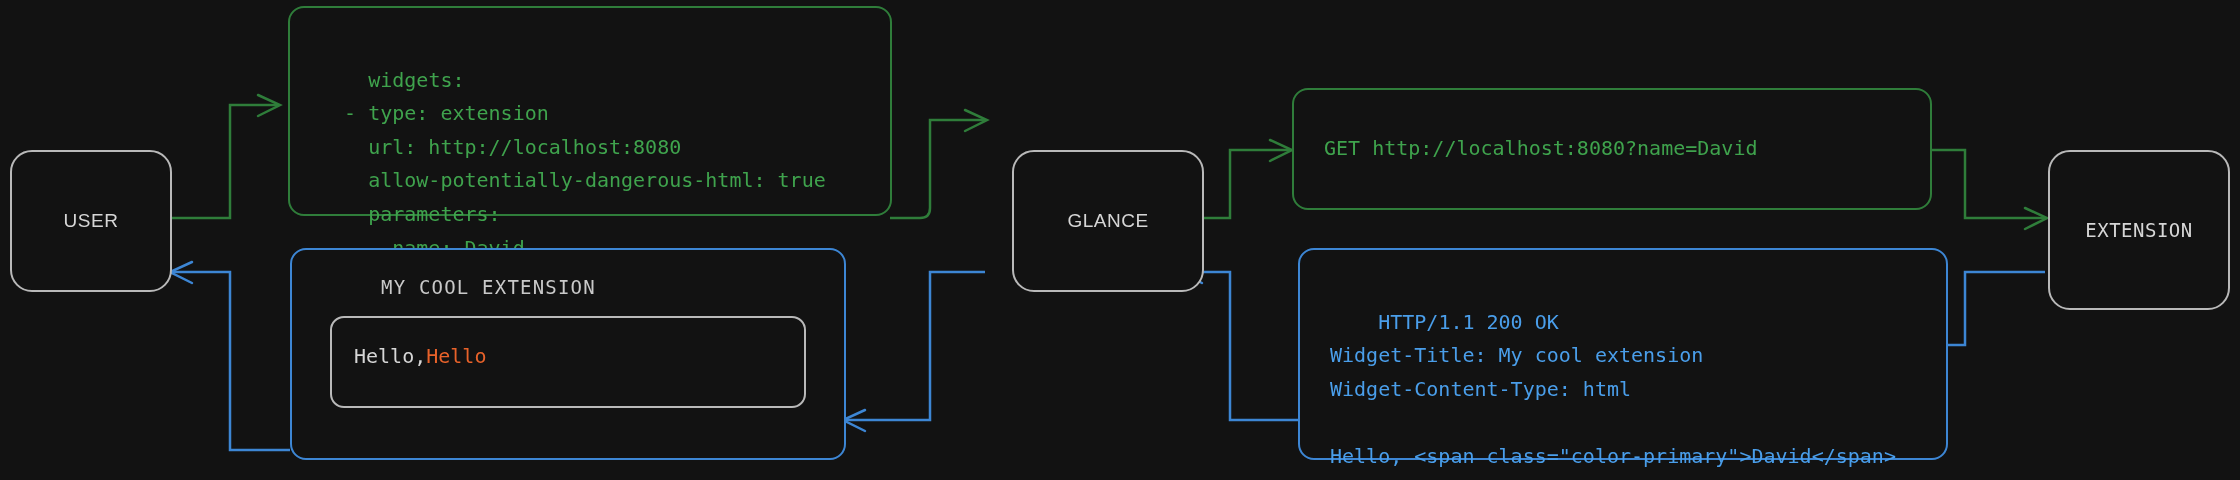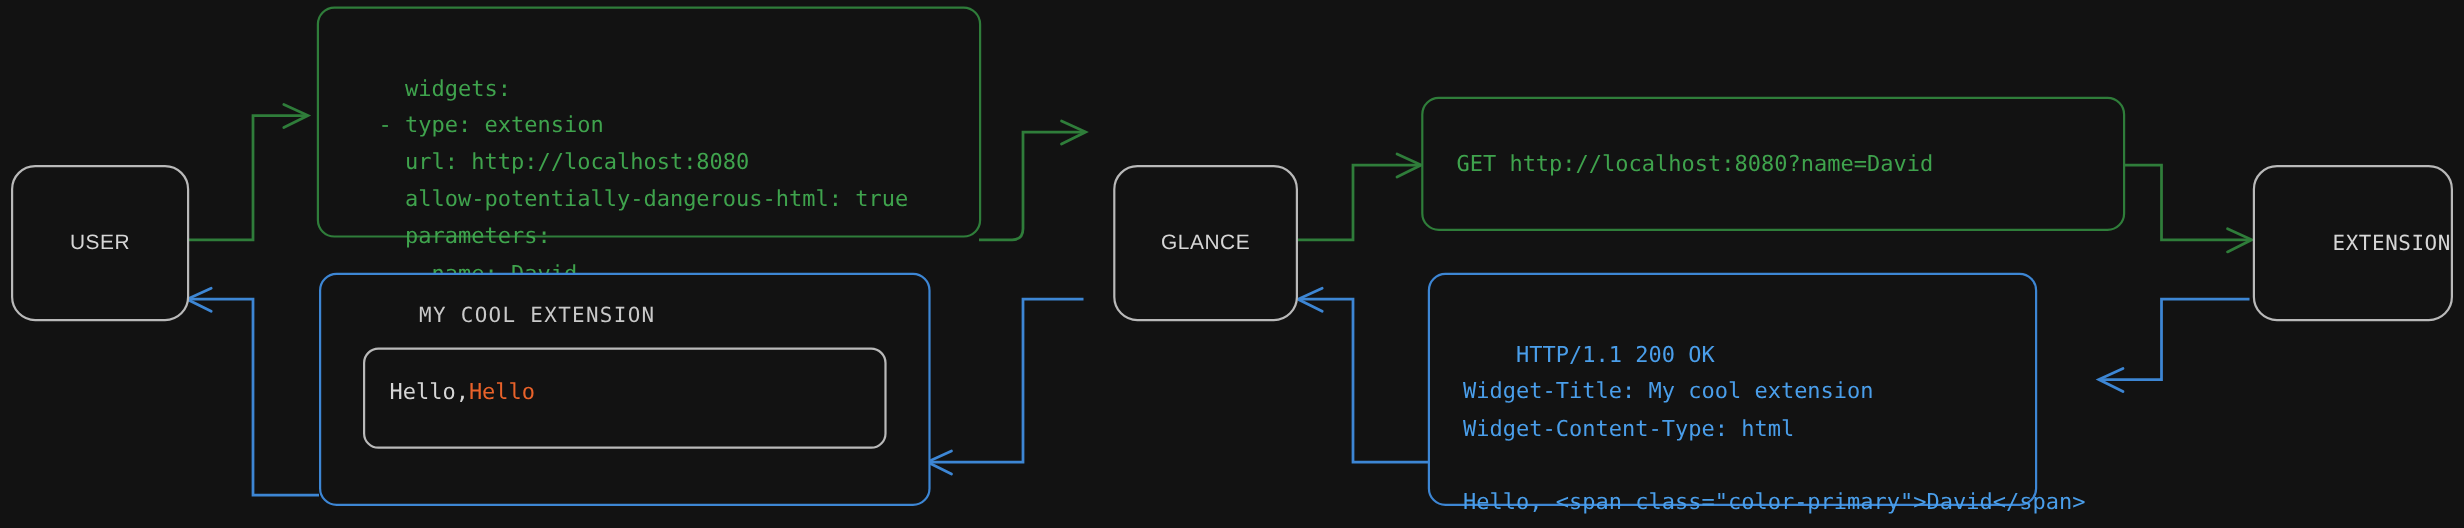--- a/index.html
+++ b/index.html
@@ -138,42 +138,42 @@
       <path d="M1202,262 L1180,272 L1202,283"></path>
       <path d="M865,410 L843,420 L865,431"></path>
       <path d="M192,262 L170,272 L192,283"></path>
     </g>
   </svg>
 
   <div class="node" style="left:10px; top:150px; width:162px; height:142px;">
     <span class="node-label-sans">USER</span>
   </div>
 
-  <div class="node" style="left:1012px; top:150px; width:168px; height:142px;">
+  <div class="node" style="left:1012px; top:150px; width:192px; height:142px;">
     <span class="node-label-sans">GLANCE</span>
   </div>
 
-  <div class="node" style="left:2048px; top:150px; width:182px; height:142px;justify-content:flex-end;">
+  <div class="node" style="left:2048px; top:150px; width:182px; height:160px;">
     <span class="node-label-mono">EXTENSION</span>
   </div>
 
   <div class="codebox green" style="left:288px; top:6px; width:604px; height:210px;">
     <span>widgets:
   - type: extension
     url: http://localhost:8080
     allow-potentially-dangerous-html: true
     parameters:
       name: David</span>
   </div>
 
   <div class="codebox green center" style="left:1292px; top:88px; width:640px; height:122px;">
     <span>GET http://localhost:8080?name=David</span>
   </div>
 
-  <div class="codebox blue" style="left:1298px; top:248px; width:554px; height:212px;">
+  <div class="codebox blue" style="left:1298px; top:248px; width:650px; height:212px;">
     <span>HTTP/1.1 200 OK
 Widget-Title: My cool extension
 Widget-Content-Type: html
 
 Hello, &lt;span class="color-primary"&gt;David&lt;/span&gt;</span>
   </div>
 
   <div class="widget-panel" style="left:290px; top:248px; width:556px; height:212px;">
     <div class="widget-title">MY COOL EXTENSION</div>
     <div class="widget-body">

